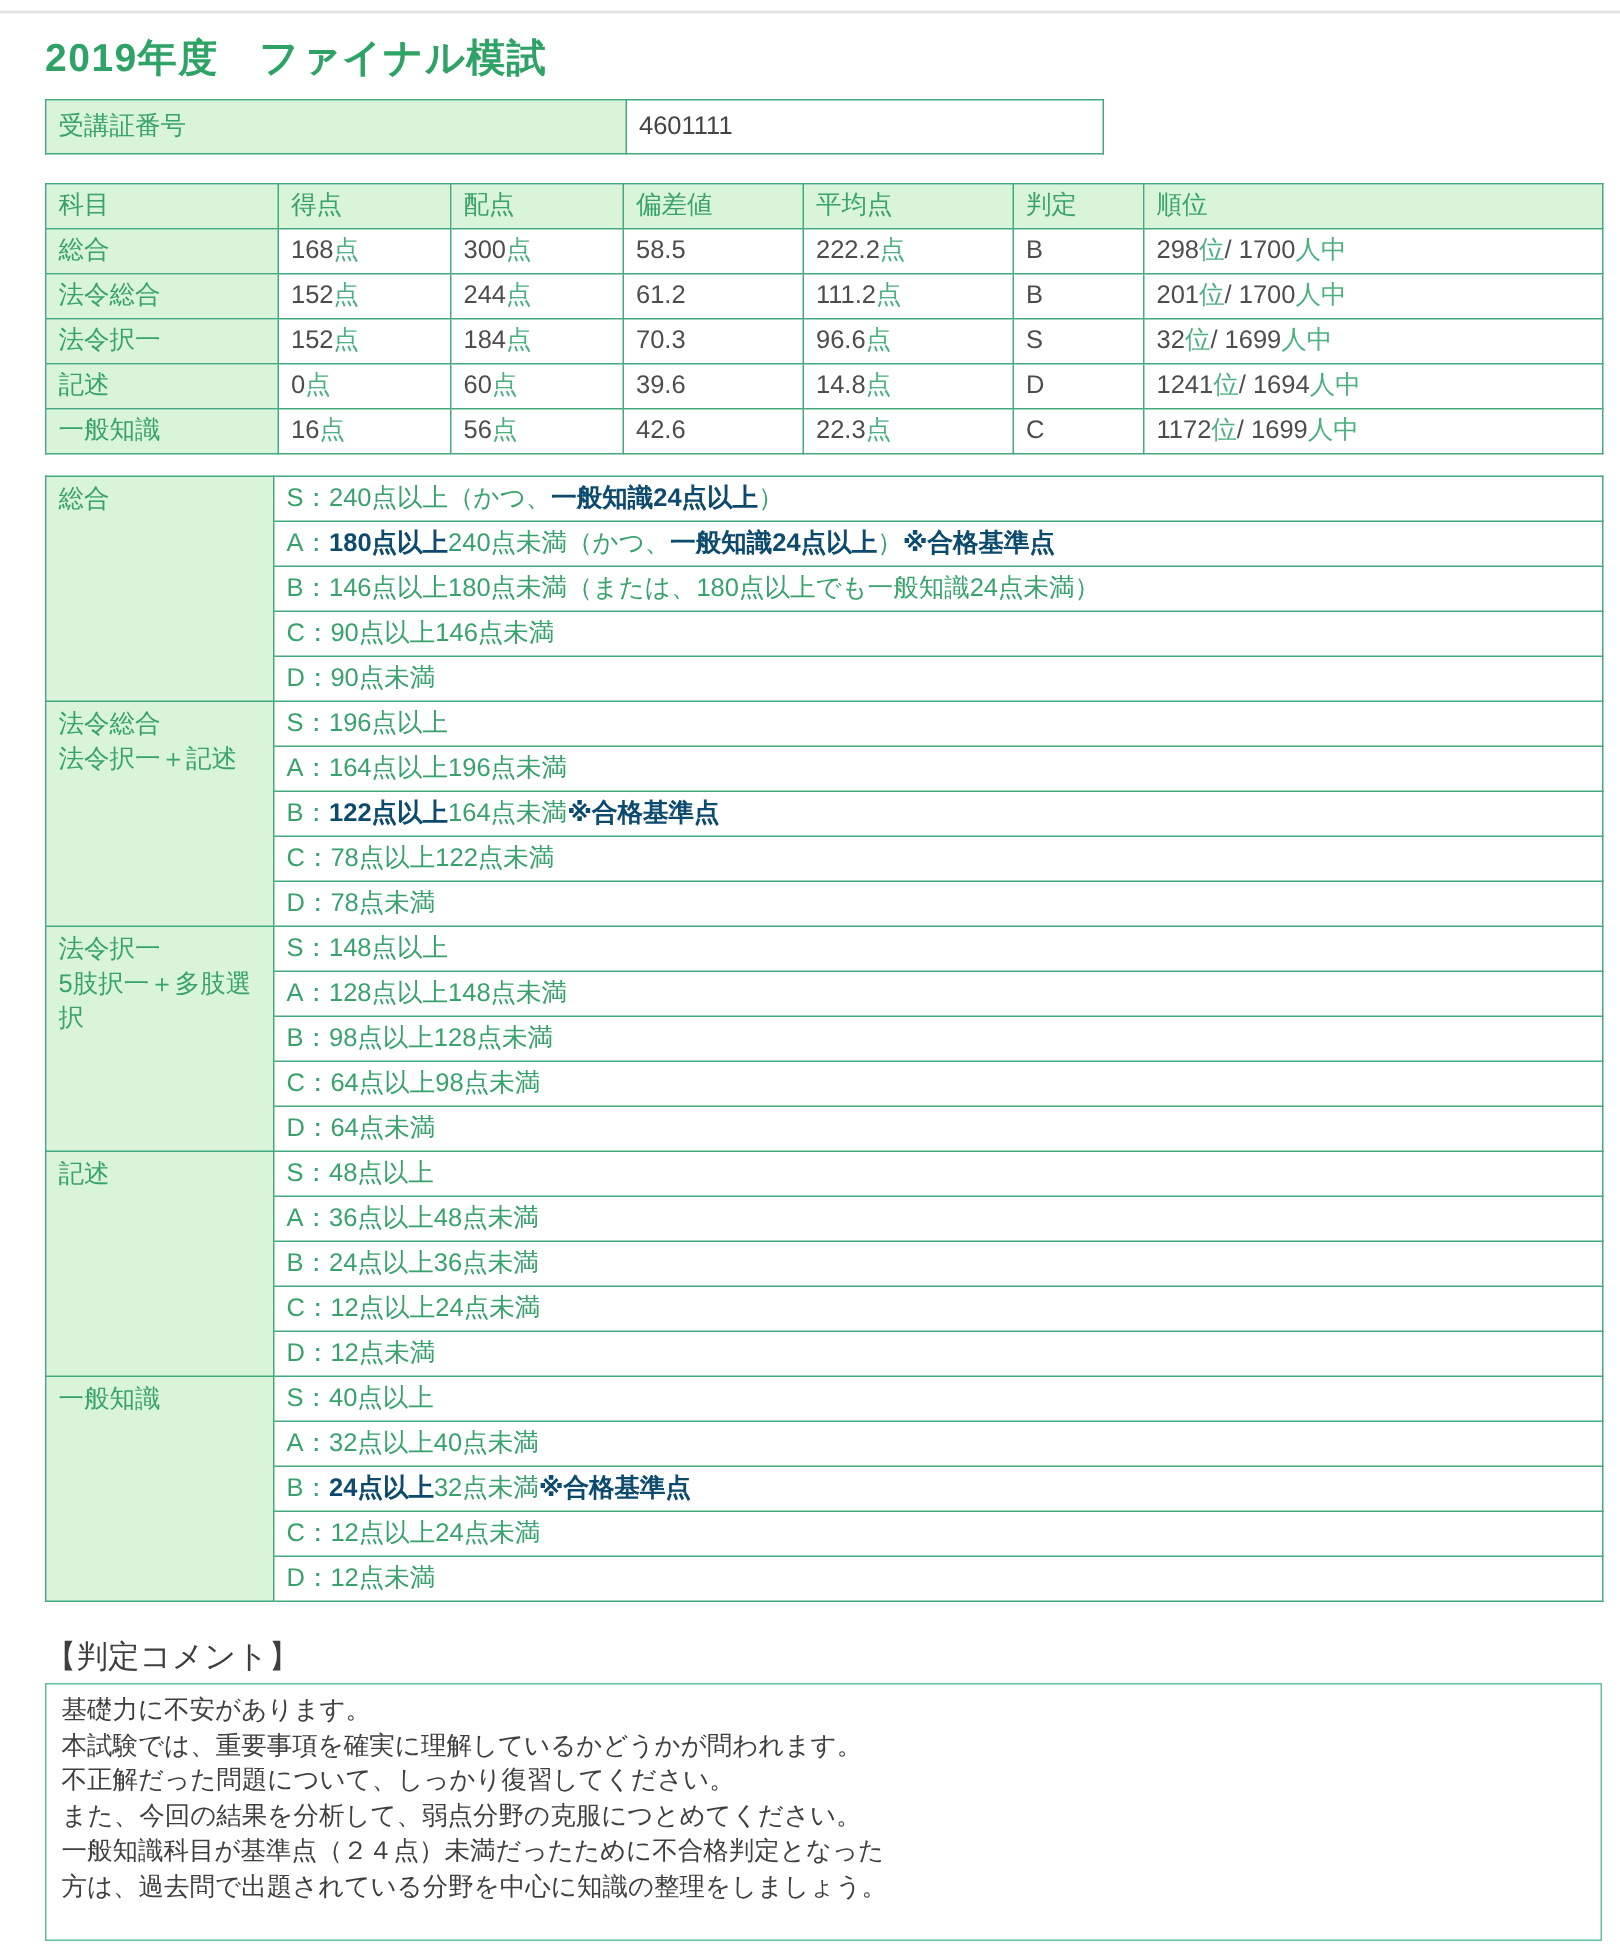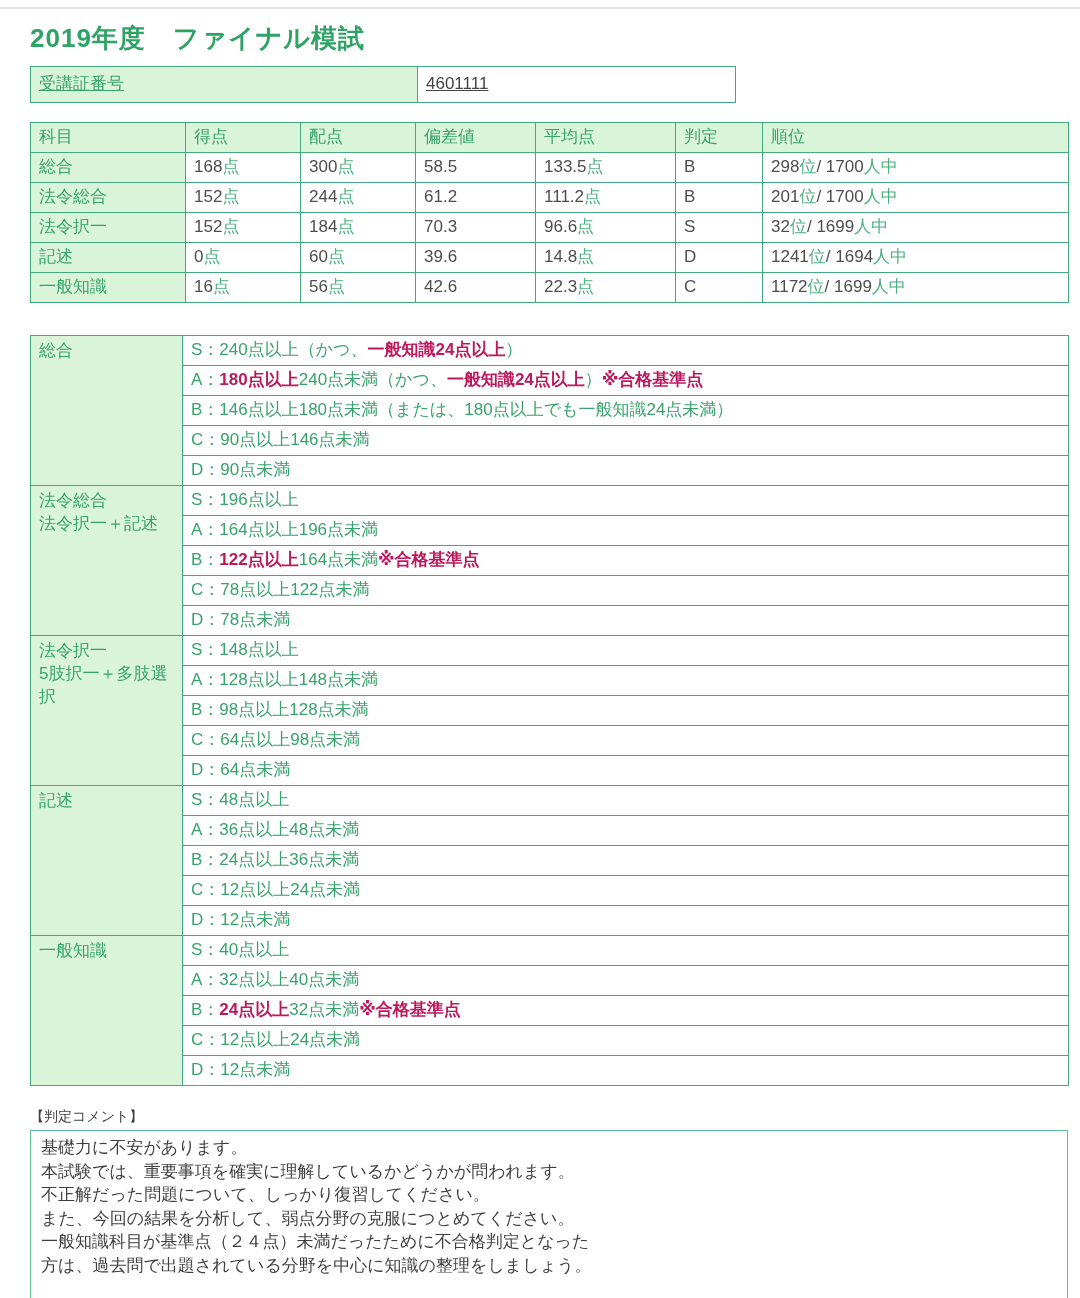--- a/index.html
+++ b/index.html
@@ -38,30 +38,30 @@
     color: #4d4d4d;
     overflow: hidden;
     line-height: 1.35;
   }
   th, td.subj {
     background: #d9f4d9;
     color: #38a26d;
   }
   .grn { color: #4bb07f; }
   .id-table { width: 705px; margin-bottom: 19px; }
-  .id-table td { height: 36px; text-decoration: underline; }
+  .id-table td { height: 36px; }
   .id-value { background: #ffffff; color: #444444; margin-left: 32px; }
-  .results-table { width: 1038px; margin-bottom: 32px; }
+  .results-table { width: 1038px; margin-bottom: 14px; }
   .criteria-table { width: 1038px; margin-bottom: 22px; }
   .crit, .crit span { color: #38a26d; }
-  .crit b { font-weight: bold; color: #be185d; }
+  .crit b { font-weight: bold; color: #0c4a6e; }
   .seclabel { vertical-align: top; padding-top: 4px; }
   .comment-heading {
     color: #3f3f3f;
-    font-size: 14px;
+    font-size: 21px;
     margin: 0 0 4px 0;
     font-weight: normal;
   }
   .comment-box {
     border: 1px solid #5fc197;
     width: 1038px;
     padding: 5px 10px 24px 10px;
     color: #3f3f3f;
     font-size: 17px;
   }
@@ -109,21 +109,21 @@
           <th>判定</th>
           <th>順位</th>
         </tr>
     </thead>
     <tbody>
         <tr>
           <td class="subj">総合</td>
           <td><span>168</span><span class="grn">点</span></td>
           <td><span>300</span><span class="grn">点</span></td>
           <td><span>58.5</span></td>
-          <td><span>133.5</span><span class="grn">点</span></td>
+          <td><span>222.2</span><span class="grn">点</span></td>
           <td><span>B</span></td>
           <td><span>298</span><span class="grn">位</span><span>/ </span><span>1700</span><span class="grn">人中</span></td>
         </tr>
         <tr>
           <td class="subj">法令総合</td>
           <td><span>152</span><span class="grn">点</span></td>
           <td><span>244</span><span class="grn">点</span></td>
           <td><span>61.2</span></td>
           <td><span>111.2</span><span class="grn">点</span></td>
           <td><span>B</span></td>

